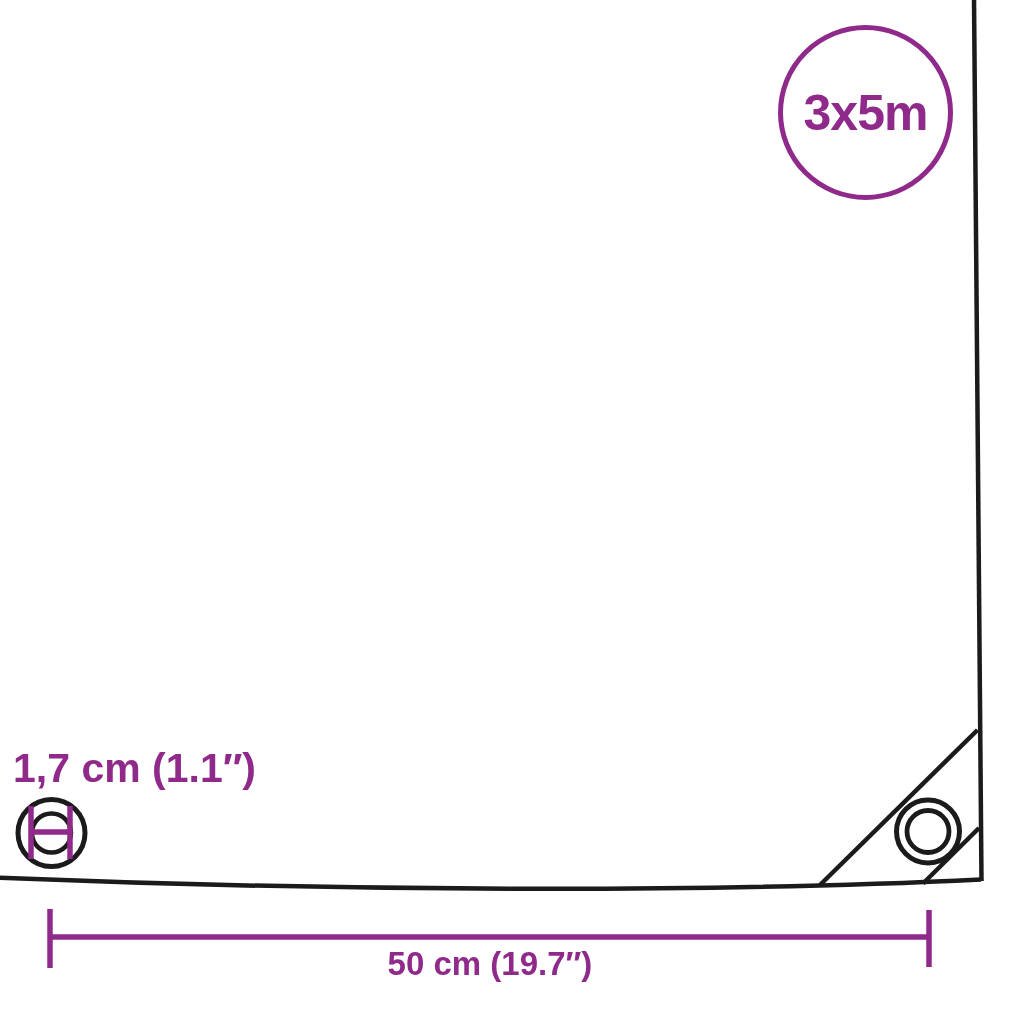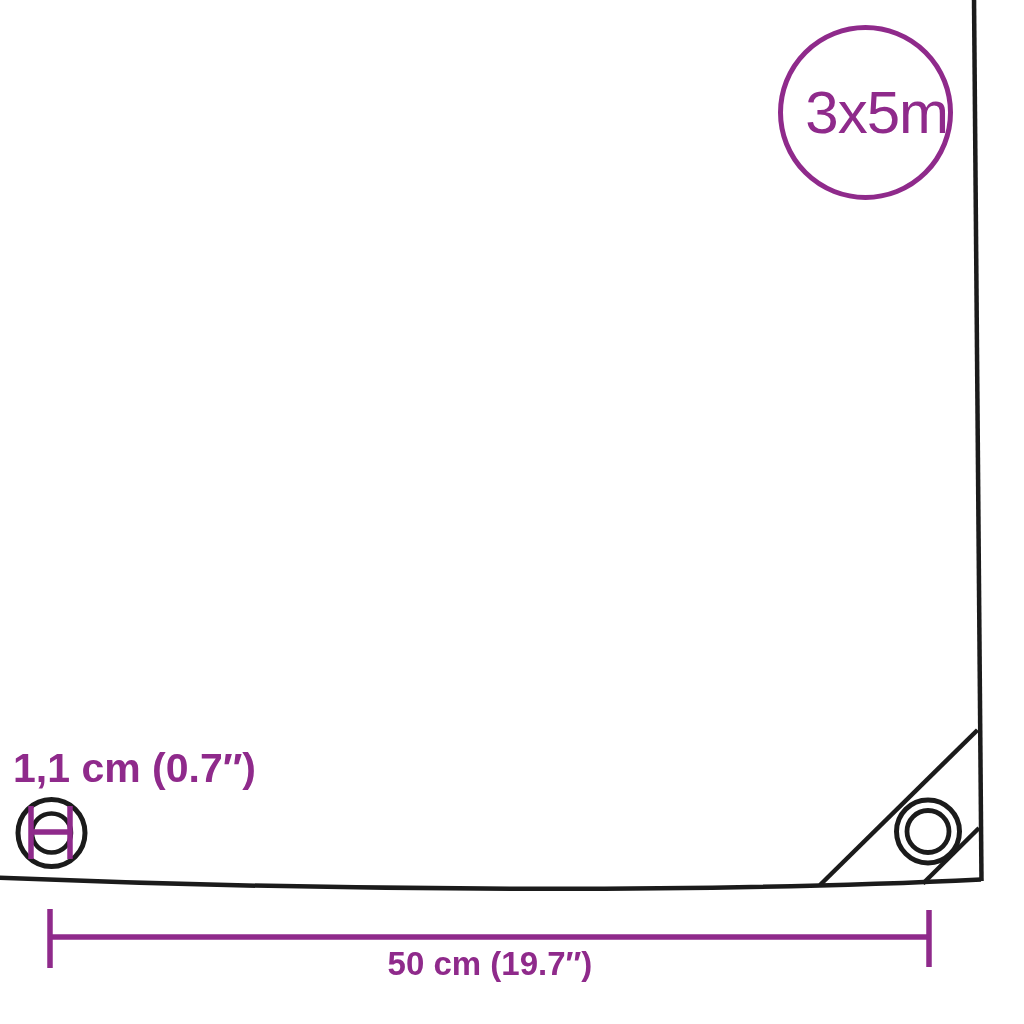--- a/index.html
+++ b/index.html
@@ -50,24 +50,24 @@
   }
   .size-badge {
     position: absolute;
     left: 778px; top: 25px;
     width: 175px; height: 175px;
     box-sizing: border-box;
     border: 5px solid var(--color-accent, #8f2a8b);
     border-radius: 50%;
     display: flex;
     align-items: center;
-    justify-content: flex-end;
+    justify-content: center;
     color: var(--color-accent, #8f2a8b);
-    font-size: 60px;
-    font-weight: 400;
+    font-size: 50px;
+    font-weight: 700;
     letter-spacing: -1px;
     background: transparent;
   }
 </style>
 </head>
 <body>
 
 <div class="stage">
 
   <svg class="diagram-svg" viewBox="0 0 1024 1024" aria-hidden="true">
@@ -101,17 +101,17 @@
       <line class="stroke-accent" stroke-width="5.5" x1="50" y1="937" x2="929" y2="937"></line>
       <line class="stroke-accent" stroke-width="5.5" x1="50" y1="909" x2="50" y2="968"></line>
       <line class="stroke-accent" stroke-width="5.5" x1="929" y1="910" x2="929" y2="967"></line>
     </g>
   </svg>
 
   <div class="size-badge">
     <span>3x5m</span>
   </div>
 
-  <div class="label label-eyelet">1,1 cm (0.7″)</div>
+  <div class="label label-eyelet">1,7 cm (1.1″)</div>
 
   <div class="label label-distance">50 cm (19.7″)</div>
 
 </div>
 
 </body></html>

